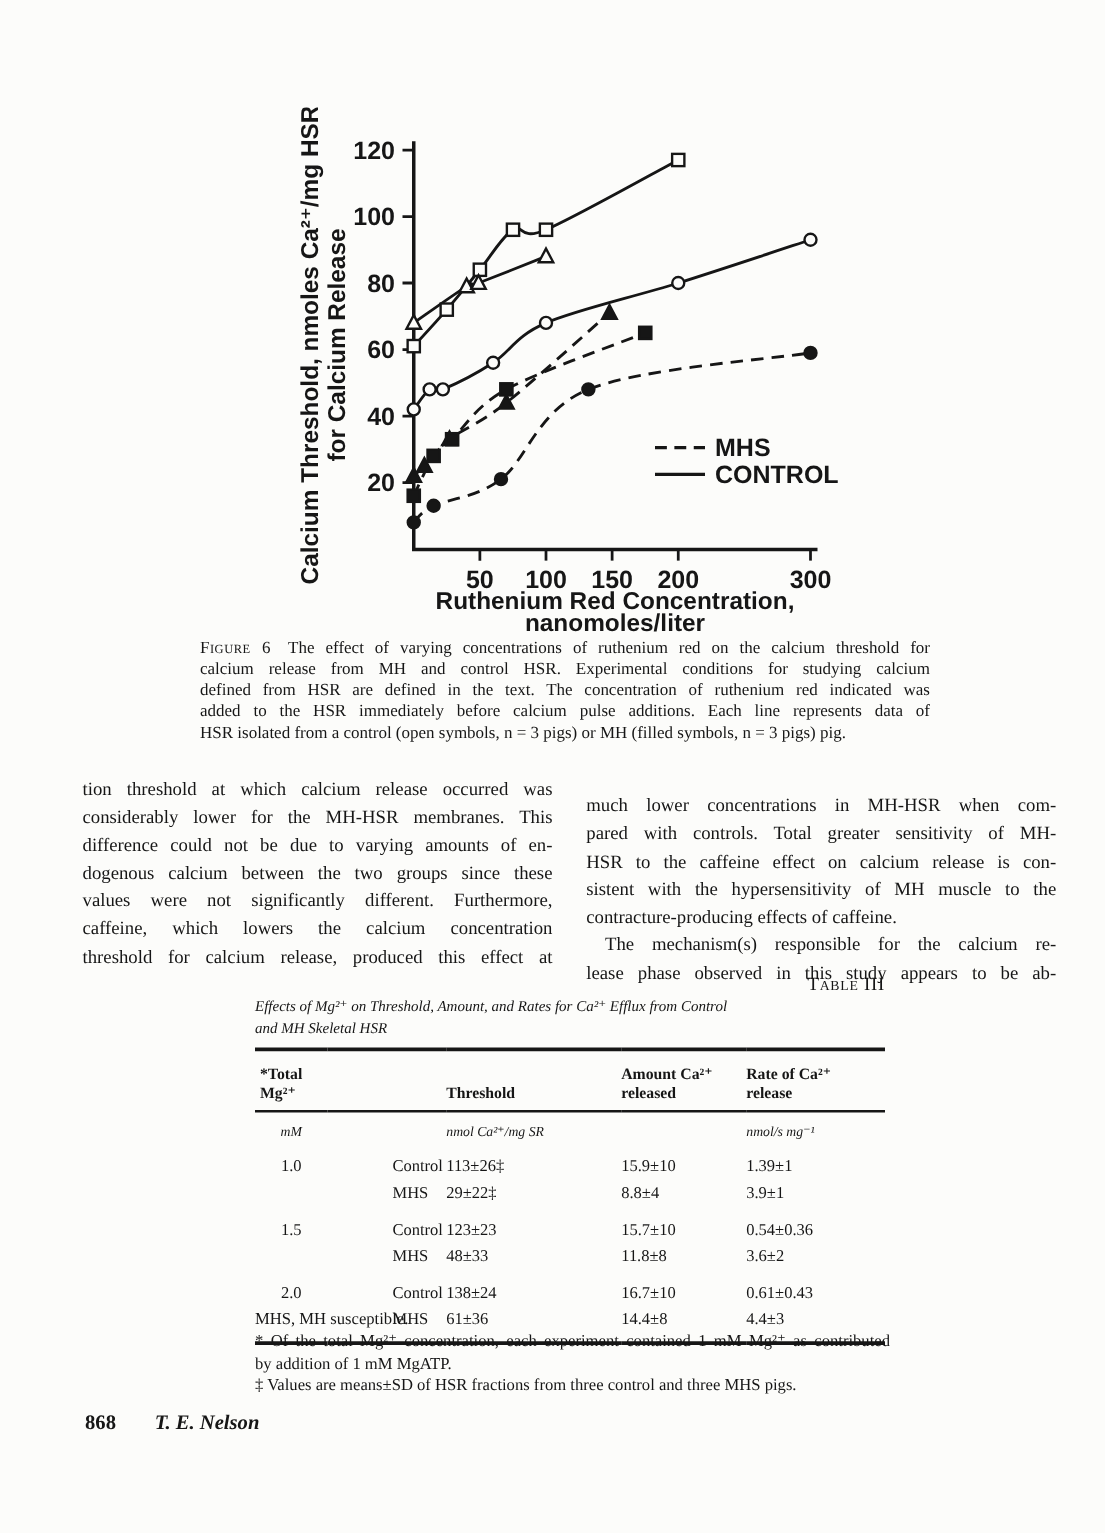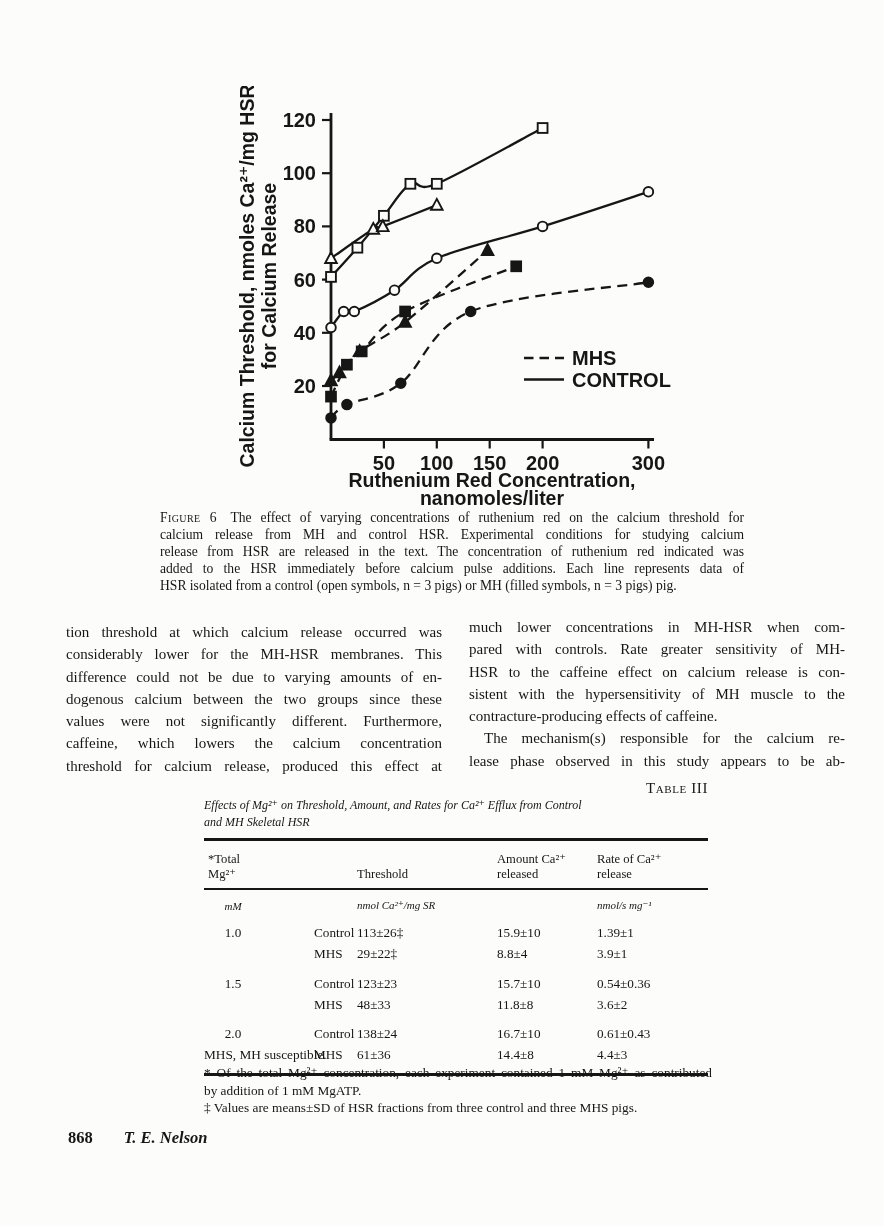--- a/index.html
+++ b/index.html
@@ -11,27 +11,27 @@
   #chart-svg text{font-family:"Liberation Sans","DejaVu Sans",sans-serif;font-weight:bold;fill:#161616}
   
   #caption{left:160px;top:509px;width:584px;font-size:13.6px;line-height:17px}
   .fig-label{font-variant:small-caps;letter-spacing:.4px}
   .jline{white-space:nowrap;text-align:justify;text-align-last:justify}
   .jline.noj{text-align-last:left}
   .jline.ind{text-indent:15px}
   .jline.jst{text-align-last:justify}
   
   #col-left{left:66px;top:621px;width:376px;font-size:15px;line-height:22.3px}
-  #col-right{left:469px;top:616px;width:376px;font-size:15px;line-height:22.3px}
+  #col-right{left:469px;top:634px;width:376px;font-size:15px;line-height:22.3px}
   
   #table-block{left:204px;top:780px;width:504px}
   .tbl-label{text-align:right;font-variant:small-caps;font-size:15px;letter-spacing:.6px}
   .tbl-title{text-align:left;font-style:italic;font-size:12px;line-height:17px}
   #data-table{width:100%;border-collapse:collapse;margin-top:7px;border-top:3.5px solid #161616;table-layout:fixed;font-size:13.2px}
-  #data-table thead th{font-weight:normal;font-size:12.6px;line-height:14.5px;vertical-align:bottom;padding:11px 0 7px;border-bottom:2.5px solid #161616}
+  #data-table thead th{font-weight:bold;font-size:12.6px;line-height:14.5px;vertical-align:bottom;padding:11px 0 7px;border-bottom:2.5px solid #161616}
   #data-table thead th span{display:block}
   th.c1{text-align:left;padding-left:4px !important}
   th.c3,th.c4,th.c5,td.c3,td.c4,td.c5{text-align:left}
   td.c1{text-align:center}
   td.c2{text-align:left;padding-left:52px}
   tr.units td{font-style:italic;font-size:11px;padding:9px 0 5px}
   tbody td{padding:2.5px 0}
   tbody tr.first td{padding-top:8px}
   tbody tr.gap td{padding-top:11px}
   tbody tr.last td{border-bottom:3.5px solid #161616;padding-bottom:10px}
@@ -115,37 +115,37 @@
     <circle stroke="#161616" stroke-width="1.9" fill="#161616" cx="422.4" cy="196.3" r="4.8"></circle>
     <path d="M298 272 H338" stroke="#161616" stroke-width="2.6" fill="none" stroke-dasharray="9.5 6"></path>
     <text x="346" y="279" font-size="20">MHS</text>
     <path d="M298 293.5 H338" stroke="#161616" stroke-width="2.6" fill="none"></path>
     <text x="346" y="300.5" font-size="20">CONTROL</text>
   </svg>
 
 <div id="caption" class="abs">
     <div class="jline"><span class="fig-label">Figure 6</span> The effect of varying concentrations of ruthenium red on the calcium threshold for</div>
     <div class="jline">calcium release from MH and control HSR. Experimental conditions for studying calcium</div>
-    <div class="jline">release from HSR are released in the text. The concentration of ruthenium red indicated was</div>
+    <div class="jline">defined from HSR are defined in the text. The concentration of ruthenium red indicated was</div>
     <div class="jline">added to the HSR immediately before calcium pulse additions. Each line represents data of</div>
     <div class="jline noj">HSR isolated from a control (open symbols, n = 3 pigs) or MH (filled symbols, n = 3 pigs) pig.</div>
   </div>
 
 <div id="col-left" class="abs">
     <div class="jline">tion threshold at which calcium release occurred was</div>
     <div class="jline">considerably lower for the MH-HSR membranes. This</div>
     <div class="jline">difference could not be due to varying amounts of en-</div>
     <div class="jline">dogenous calcium between the two groups since these</div>
     <div class="jline">values were not significantly different. Furthermore,</div>
     <div class="jline">caffeine, which lowers the calcium concentration</div>
     <div class="jline">threshold for calcium release, produced this effect at</div>
   </div>
 <div id="col-right" class="abs">
     <div class="jline">much lower concentrations in MH-HSR when com-</div>
-    <div class="jline">pared with controls. Rate greater sensitivity of MH-</div>
+    <div class="jline">pared with controls. Total greater sensitivity of MH-</div>
     <div class="jline">HSR to the caffeine effect on calcium release is con-</div>
     <div class="jline">sistent with the hypersensitivity of MH muscle to the</div>
     <div class="jline noj">contracture-producing effects of caffeine.</div>
     <div class="jline ind">The mechanism(s) responsible for the calcium re-</div>
     <div class="jline">lease phase observed in this study appears to be ab-</div>
   </div>
 
 <div id="table-block" class="abs">
   <div class="tbl-label">Table III</div>
   <div class="tbl-title">Effects of Mg²⁺ on Threshold, Amount, and Rates for Ca²⁺ Efflux from Control</div>

